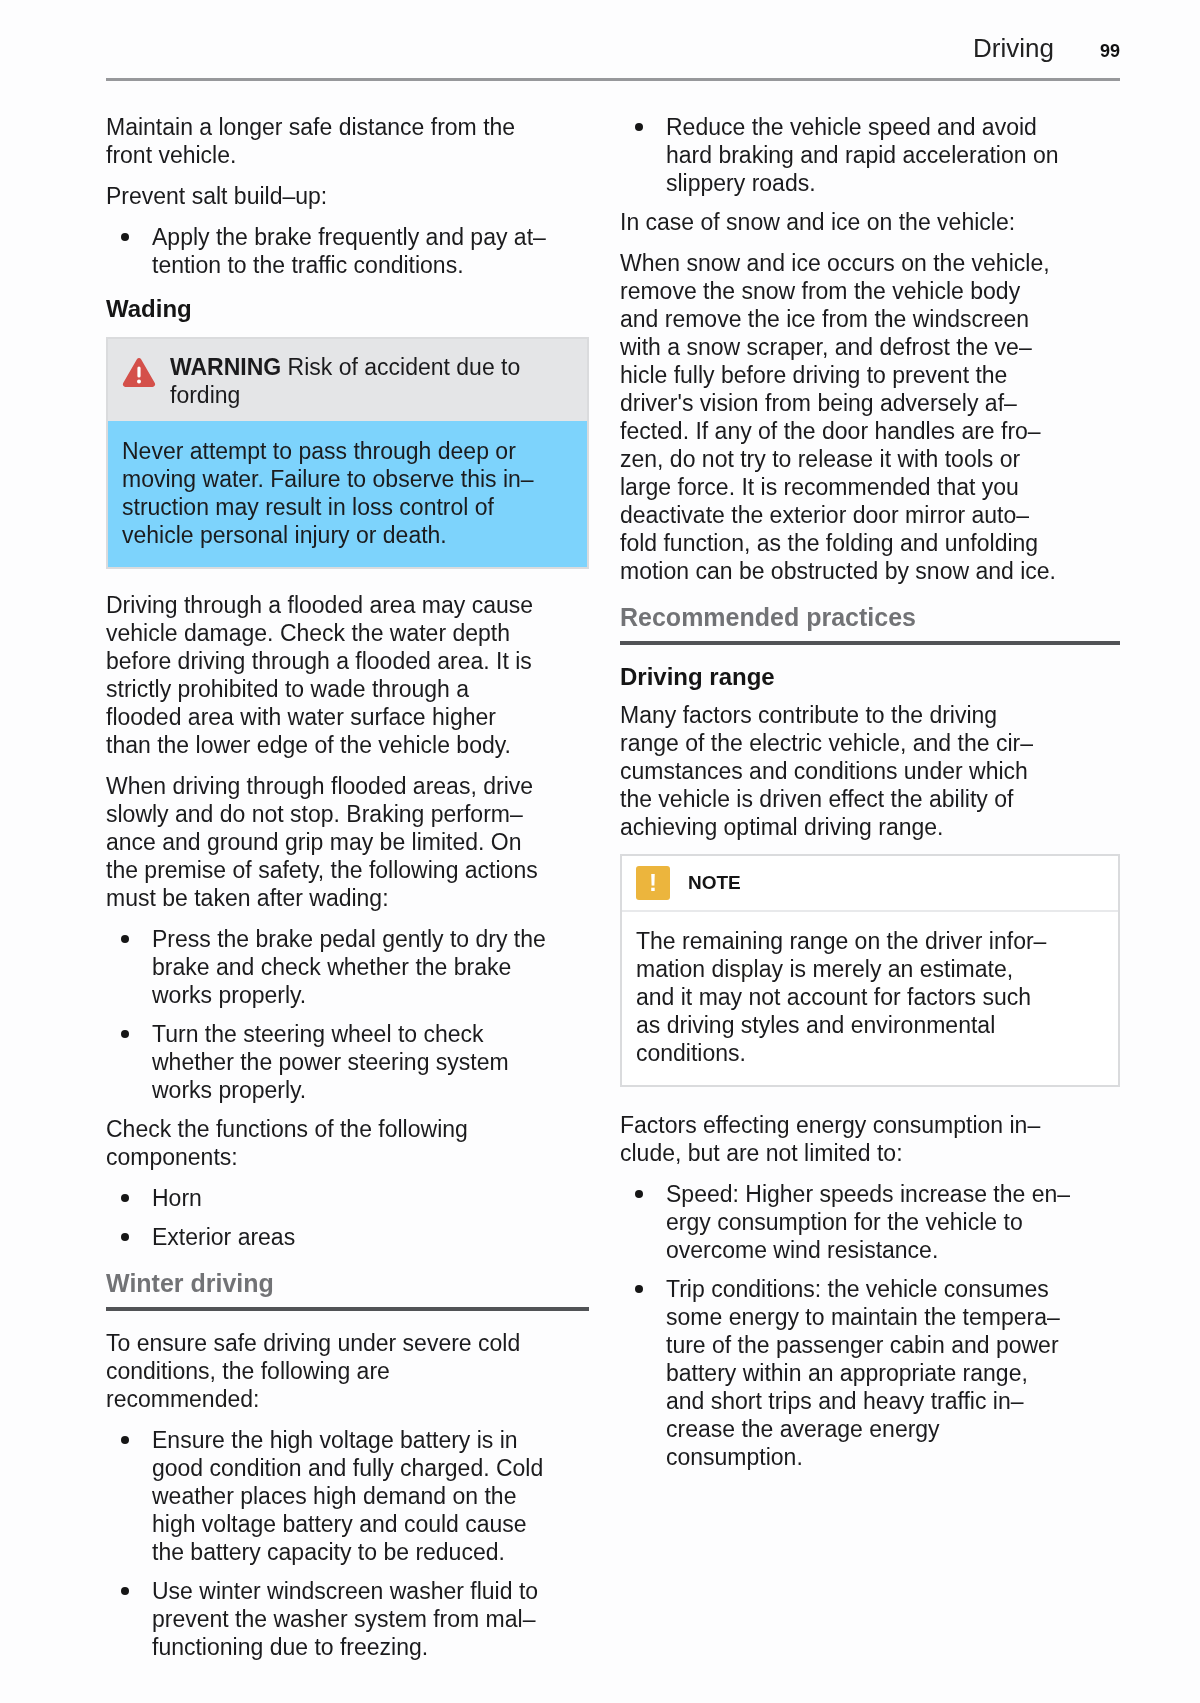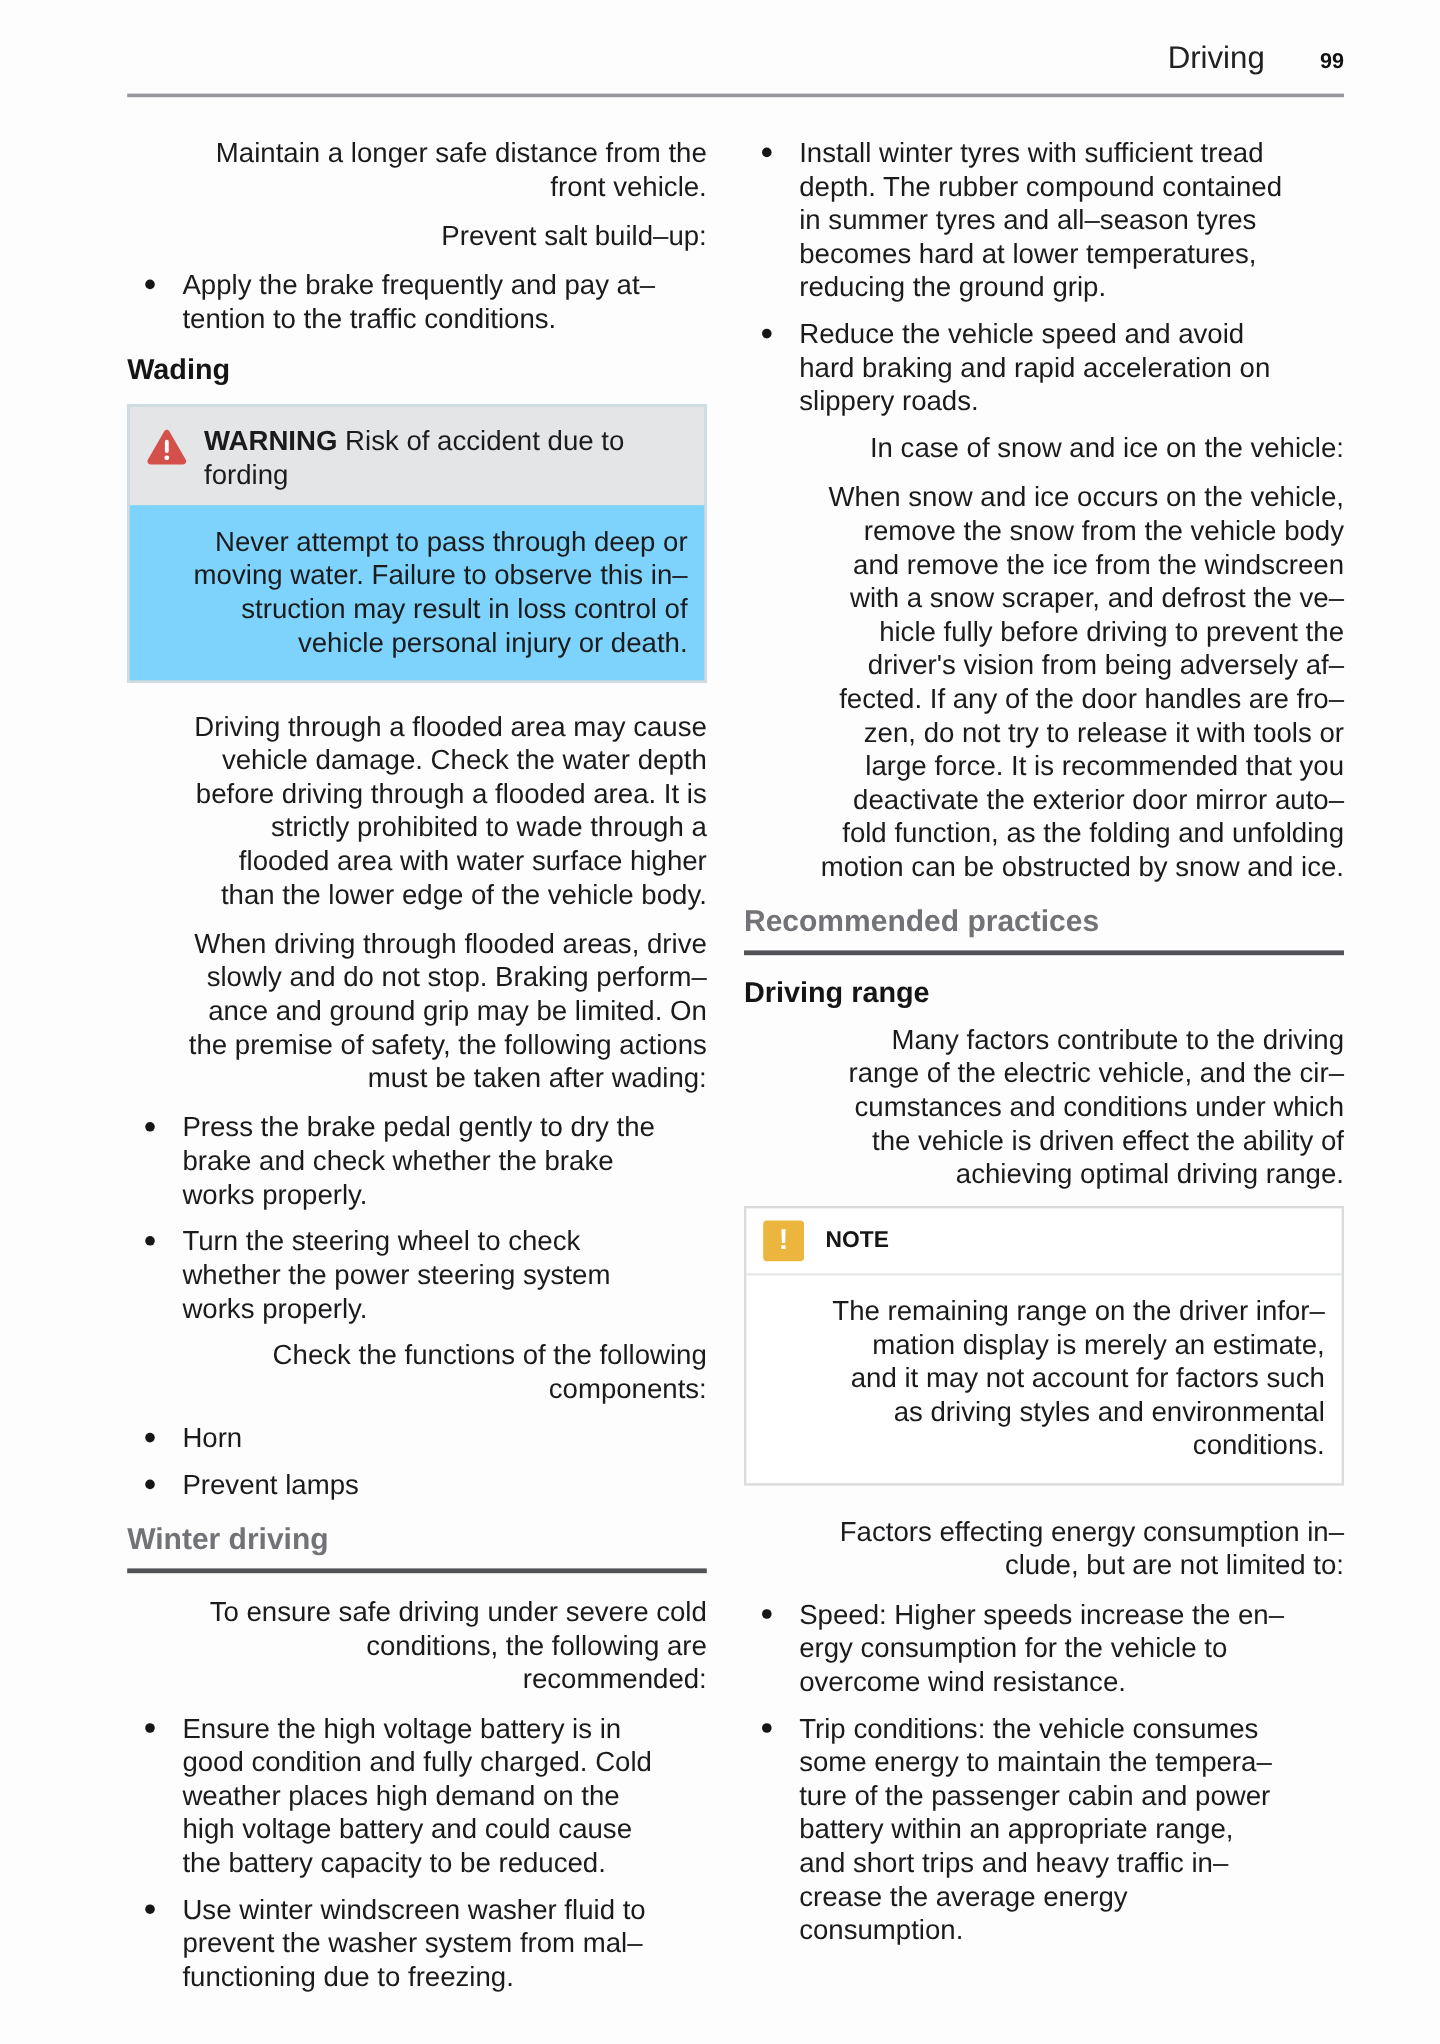--- a/index.html
+++ b/index.html
@@ -18,21 +18,21 @@
     background:#fdfdfe;color:var(--text);
     font-family:"Liberation Sans",sans-serif;font-size:23px;line-height:28px;
     padding:34px 0 0 106px;overflow:hidden;
   }
   .header-row{width:1014px;display:flex;justify-content:flex-end;align-items:baseline;gap:46px;}
   .header-section{font-size:26px;color:#222;}
   .header-page{font-size:18px;font-weight:bold;color:#111;}
   .header-rule{width:1014px;height:3px;background:var(--rule-light);margin-top:13px;}
   .columns{display:grid;grid-template-columns:483px 500px;column-gap:31px;margin-top:32px;}
   .col{min-width:0;}
-  .para{margin:0 0 13px;white-space:pre-line;text-align:right;}
+  .para{margin:0 0 13px;white-space:pre-line;}
   .li{display:flex;margin:0 0 11px;}
   .li .dot{flex:0 0 auto;width:8px;height:8px;border-radius:50%;background:#161616;margin:10px 0 0 15px;}
   .li .t{margin:0 0 0 23px;white-space:pre-line;}
   .h-black{font-size:24px;font-weight:bold;margin:16px 0 12px;color:#151515;}
   .h-sub{font-size:24px;font-weight:bold;margin:0 0 10px;color:#151515;}
   .h-gray{
     font-size:25px;font-weight:bold;color:var(--heading-gray);
     border-bottom:4px solid var(--rule-dark);padding-bottom:10px;margin:18px 0 18px;
   }
   
@@ -125,21 +125,21 @@
       </div>
 
       <p class="para">Check the functions of the following
 components:</p>
       <div class="li">
         <span class="dot"></span>
         <p class="t">Horn</p>
       </div>
       <div class="li">
         <span class="dot"></span>
-        <p class="t">Prevent lamps</p>
+        <p class="t">Exterior areas</p>
       </div>
 
       <div class="h-gray">Winter driving</div>
 
       <p class="para">To ensure safe driving under severe cold
 conditions, the following are
 recommended:</p>
       <div class="li">
         <span class="dot"></span>
         <p class="t">Ensure the high voltage battery is in
@@ -150,28 +150,20 @@
       </div>
       <div class="li">
         <span class="dot"></span>
         <p class="t">Use winter windscreen washer fluid to
 prevent the washer system from mal–
 functioning due to freezing.</p>
       </div>
     </div>
 
     <div class="col">
-      <div class="li">
-        <span class="dot"></span>
-        <p class="t">Install winter tyres with sufficient tread
-depth. The rubber compound contained
-in summer tyres and all–season tyres
-becomes hard at lower temperatures,
-reducing the ground grip.</p>
-      </div>
       <div class="li">
         <span class="dot"></span>
         <p class="t">Reduce the vehicle speed and avoid
 hard braking and rapid acceleration on
 slippery roads.</p>
       </div>
 
       <p class="para">In case of snow and ice on the vehicle:</p>
       <p class="para">When snow and ice occurs on the vehicle,
 remove the snow from the vehicle body

